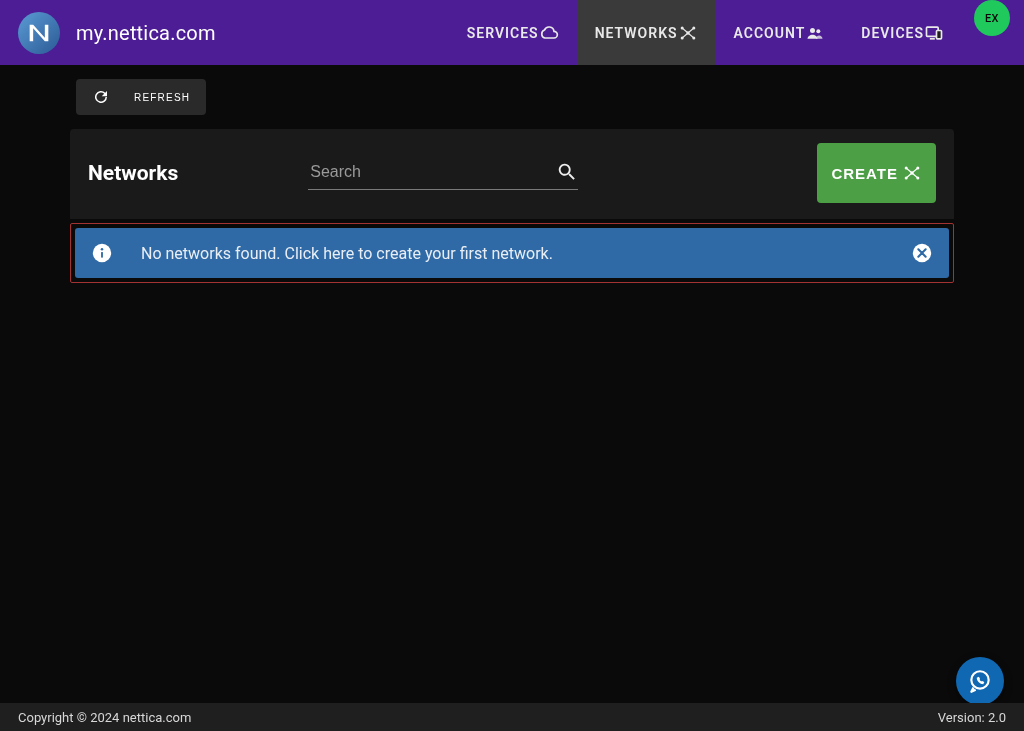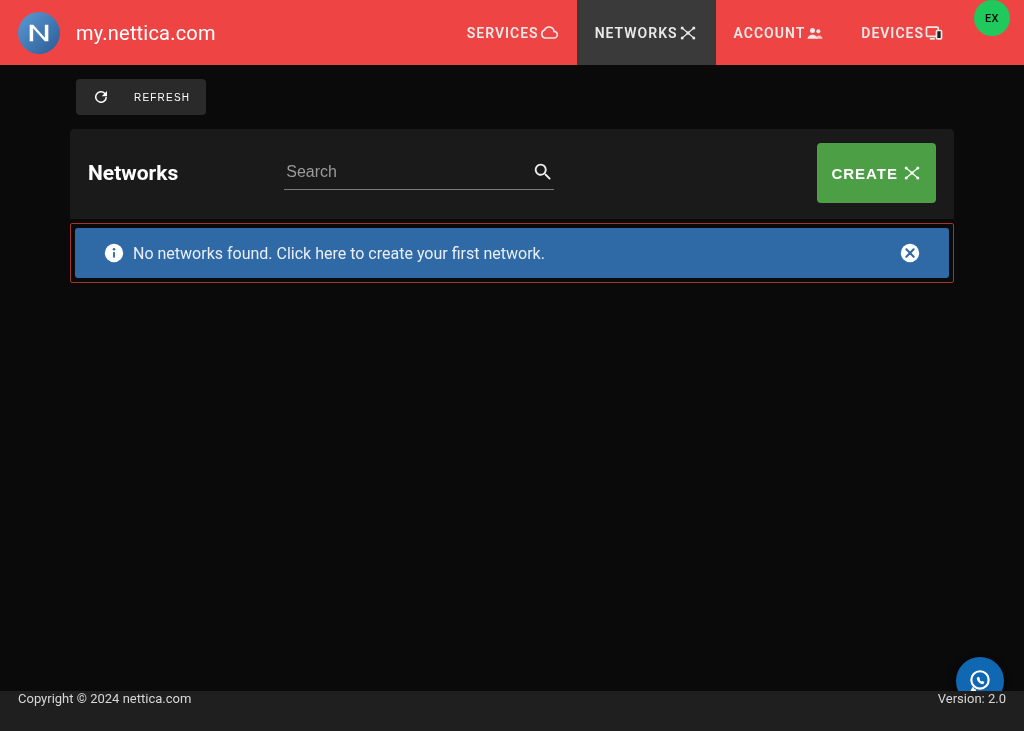--- a/index.html
+++ b/index.html
@@ -13,21 +13,21 @@
       color: #ffffff;
       width: 1024px;
       height: 731px;
       overflow: hidden;
       position: relative;
     }
     .topbar {
       display: flex;
       align-items: center;
       height: 65px;
-      background: #ef4444;
+      background: #4c1d95;
       padding: 0 14px 0 18px;
     }
     .logo {
       width: 42px;
       height: 42px;
       border-radius: 50%;
       background: linear-gradient(135deg, #5b9bd5 0%, #2b5a95 100%);
       display: flex;
       align-items: center;
       justify-content: center;
@@ -102,21 +102,21 @@
       display: flex;
       align-items: center;
       gap: 24px;
     }
     .panel-title {
       font-size: 21px;
       font-weight: 700;
     }
     .search-wrap {
       flex: 0 0 auto;
-      margin-left: 82px;
+      margin-left: 106px;
       display: flex;
       align-items: center;
       border-bottom: 1px solid #7a7a7a;
       width: 270px;
       padding-bottom: 2px;
     }
     .search-input {
       background: transparent;
       border: none;
       outline: none;
@@ -147,22 +147,22 @@
       border: 1.5px solid #a33333;
       border-radius: 2px;
       margin-top: 4px;
       padding: 4px;
     }
     .alert {
       background: #2f6aa6;
       border-radius: 3px;
       display: flex;
       align-items: center;
-      padding: 14px 28px;
-      gap: 8px;
+      padding: 14px 16px;
+      gap: 28px;
       cursor: pointer;
     }
     .alert-icon {
       width: 22px;
       height: 22px;
       flex-shrink: 0;
     }
     .alert-text {
       font-size: 16px;
       color: #e9eef4;
@@ -172,23 +172,24 @@
       width: 22px;
       height: 22px;
       cursor: pointer;
       flex-shrink: 0;
     }
     .footer {
       position: absolute;
       bottom: 0;
       left: 0;
       right: 0;
-      height: 40px;
+      height: 28px;
       background: #1f1f1f;
       display: flex;
+      align-items: center;
       padding: 0 18px;
       font-size: 13px;
       color: #d7d7d7;
     }
     .footer-right { margin-left: auto; }
     .chat-fab {
       position: absolute;
       right: 20px;
       bottom: 26px;
       width: 48px;

